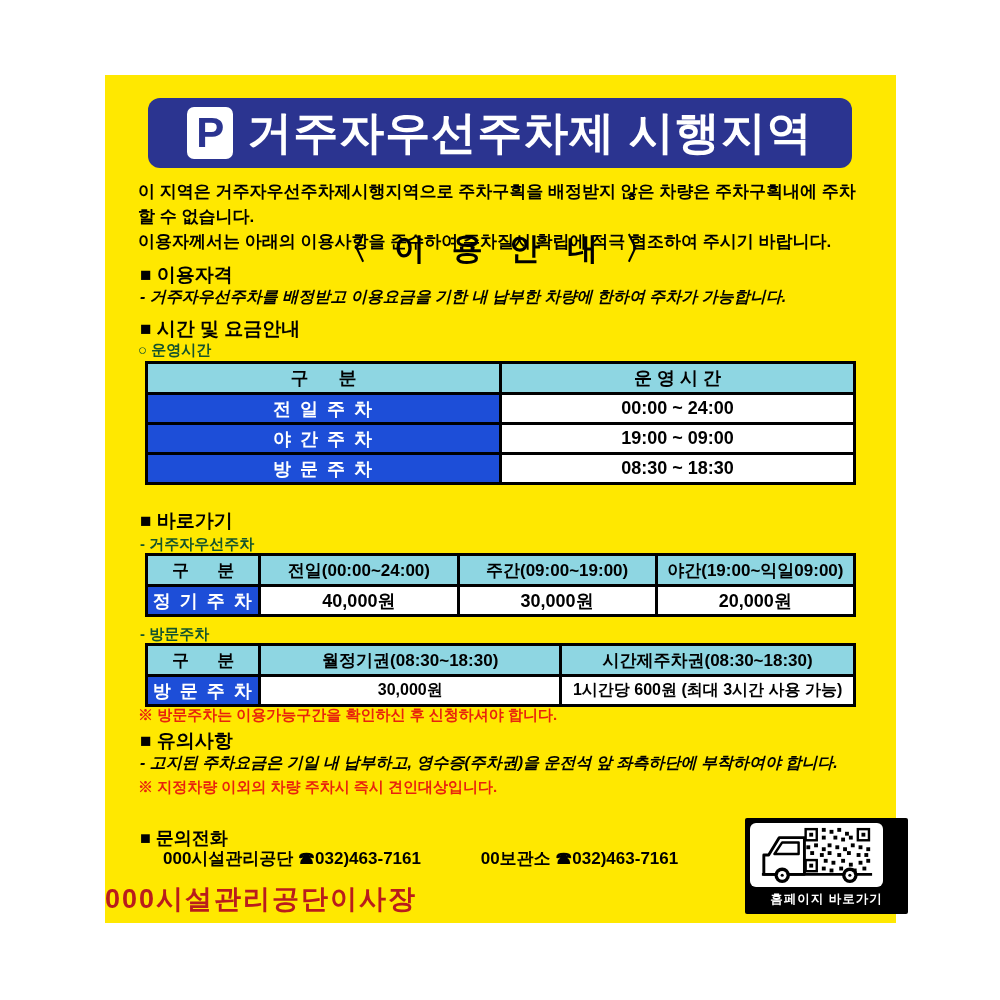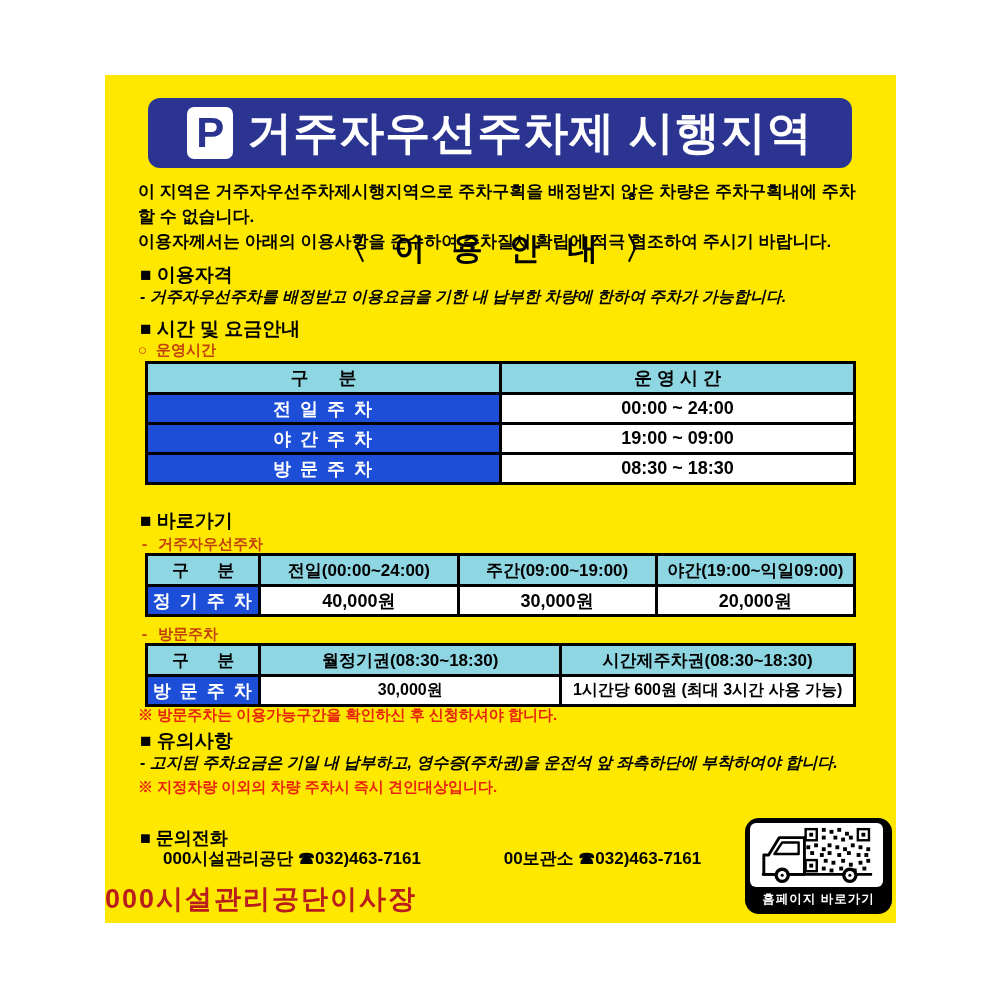--- a/index.html
+++ b/index.html
@@ -15,41 +15,41 @@
 
   
   .intro{position:absolute;left:33px;top:104px;width:735px;font-size:17px;font-weight:800;
     color:#000;line-height:25px;}
 
   .guide-title{position:absolute;left:0;top:153px;width:100%;text-align:center;font-size:31px;
     font-weight:900;letter-spacing:9px;color:#000;}
 
   .h-section{position:absolute;font-size:19px;font-weight:900;color:#000;}
   .t-note{position:absolute;font-size:16px;font-weight:700;color:#000;white-space:nowrap;font-style:italic;}
-  .t-sub{position:absolute;font-size:15px;font-weight:700;color:#c2410c;font-family:Liberation Mono, monospace;}
+  .t-sub{position:absolute;font-size:15px;font-weight:700;color:#14532d;}
   .t-red{position:absolute;font-size:15px;font-weight:800;color:#e8230d;white-space:nowrap;}
 
   
   table{position:absolute;left:40px;border-collapse:collapse;width:711px;table-layout:fixed;}
   td,th{border:3px solid #000;text-align:center;vertical-align:middle;white-space:pre;overflow:hidden;}
   th{background:#8ed6e2;color:#000;font-size:17px;font-weight:800;height:26px;}
   td.label{background:#1d4ed8;color:#ffffff;font-size:18px;font-weight:700;letter-spacing:2px;}
   td.val{background:#ffffff;color:#000;font-size:18px;font-weight:800;height:25px;}
   #table-operating th{font-size:18px;}
   #table-visitor td.val{font-size:16px;}
 
   
   .contact-line{position:absolute;left:58px;top:772px;font-size:17px;font-weight:800;color:#000;white-space:nowrap;}
-  .contact-line .office{margin-right:78px;}
+  .contact-line .office{margin-right:55px;}
   .signature{position:absolute;left:0;top:806px;width:100%;font-size:27px;
     font-weight:900;letter-spacing:2px;color:#b91c1c;}
 
   
-  .qr-block{position:absolute;left:640px;top:743px;width:147px;height:96px;background:#000;
-    border-radius:14px;box-sizing:border-box;padding:5px 5px 0 5px;}
+  .qr-block{position:absolute;left:640px;top:743px;width:163px;height:96px;background:#000;
+    border-radius:2px;box-sizing:border-box;padding:5px 5px 0 5px;}
   .qr-inner{width:133px;height:64px;background:#ffffff;border-radius:6px;display:flex;
     align-items:center;justify-content:center;}
   .qr-label{height:27px;line-height:25px;text-align:center;color:#ffffff;font-size:12.5px;
     font-weight:800;letter-spacing:1px;white-space:nowrap;}
 </style>
 </head>
 <body>
 
 <div class="sign">
 

